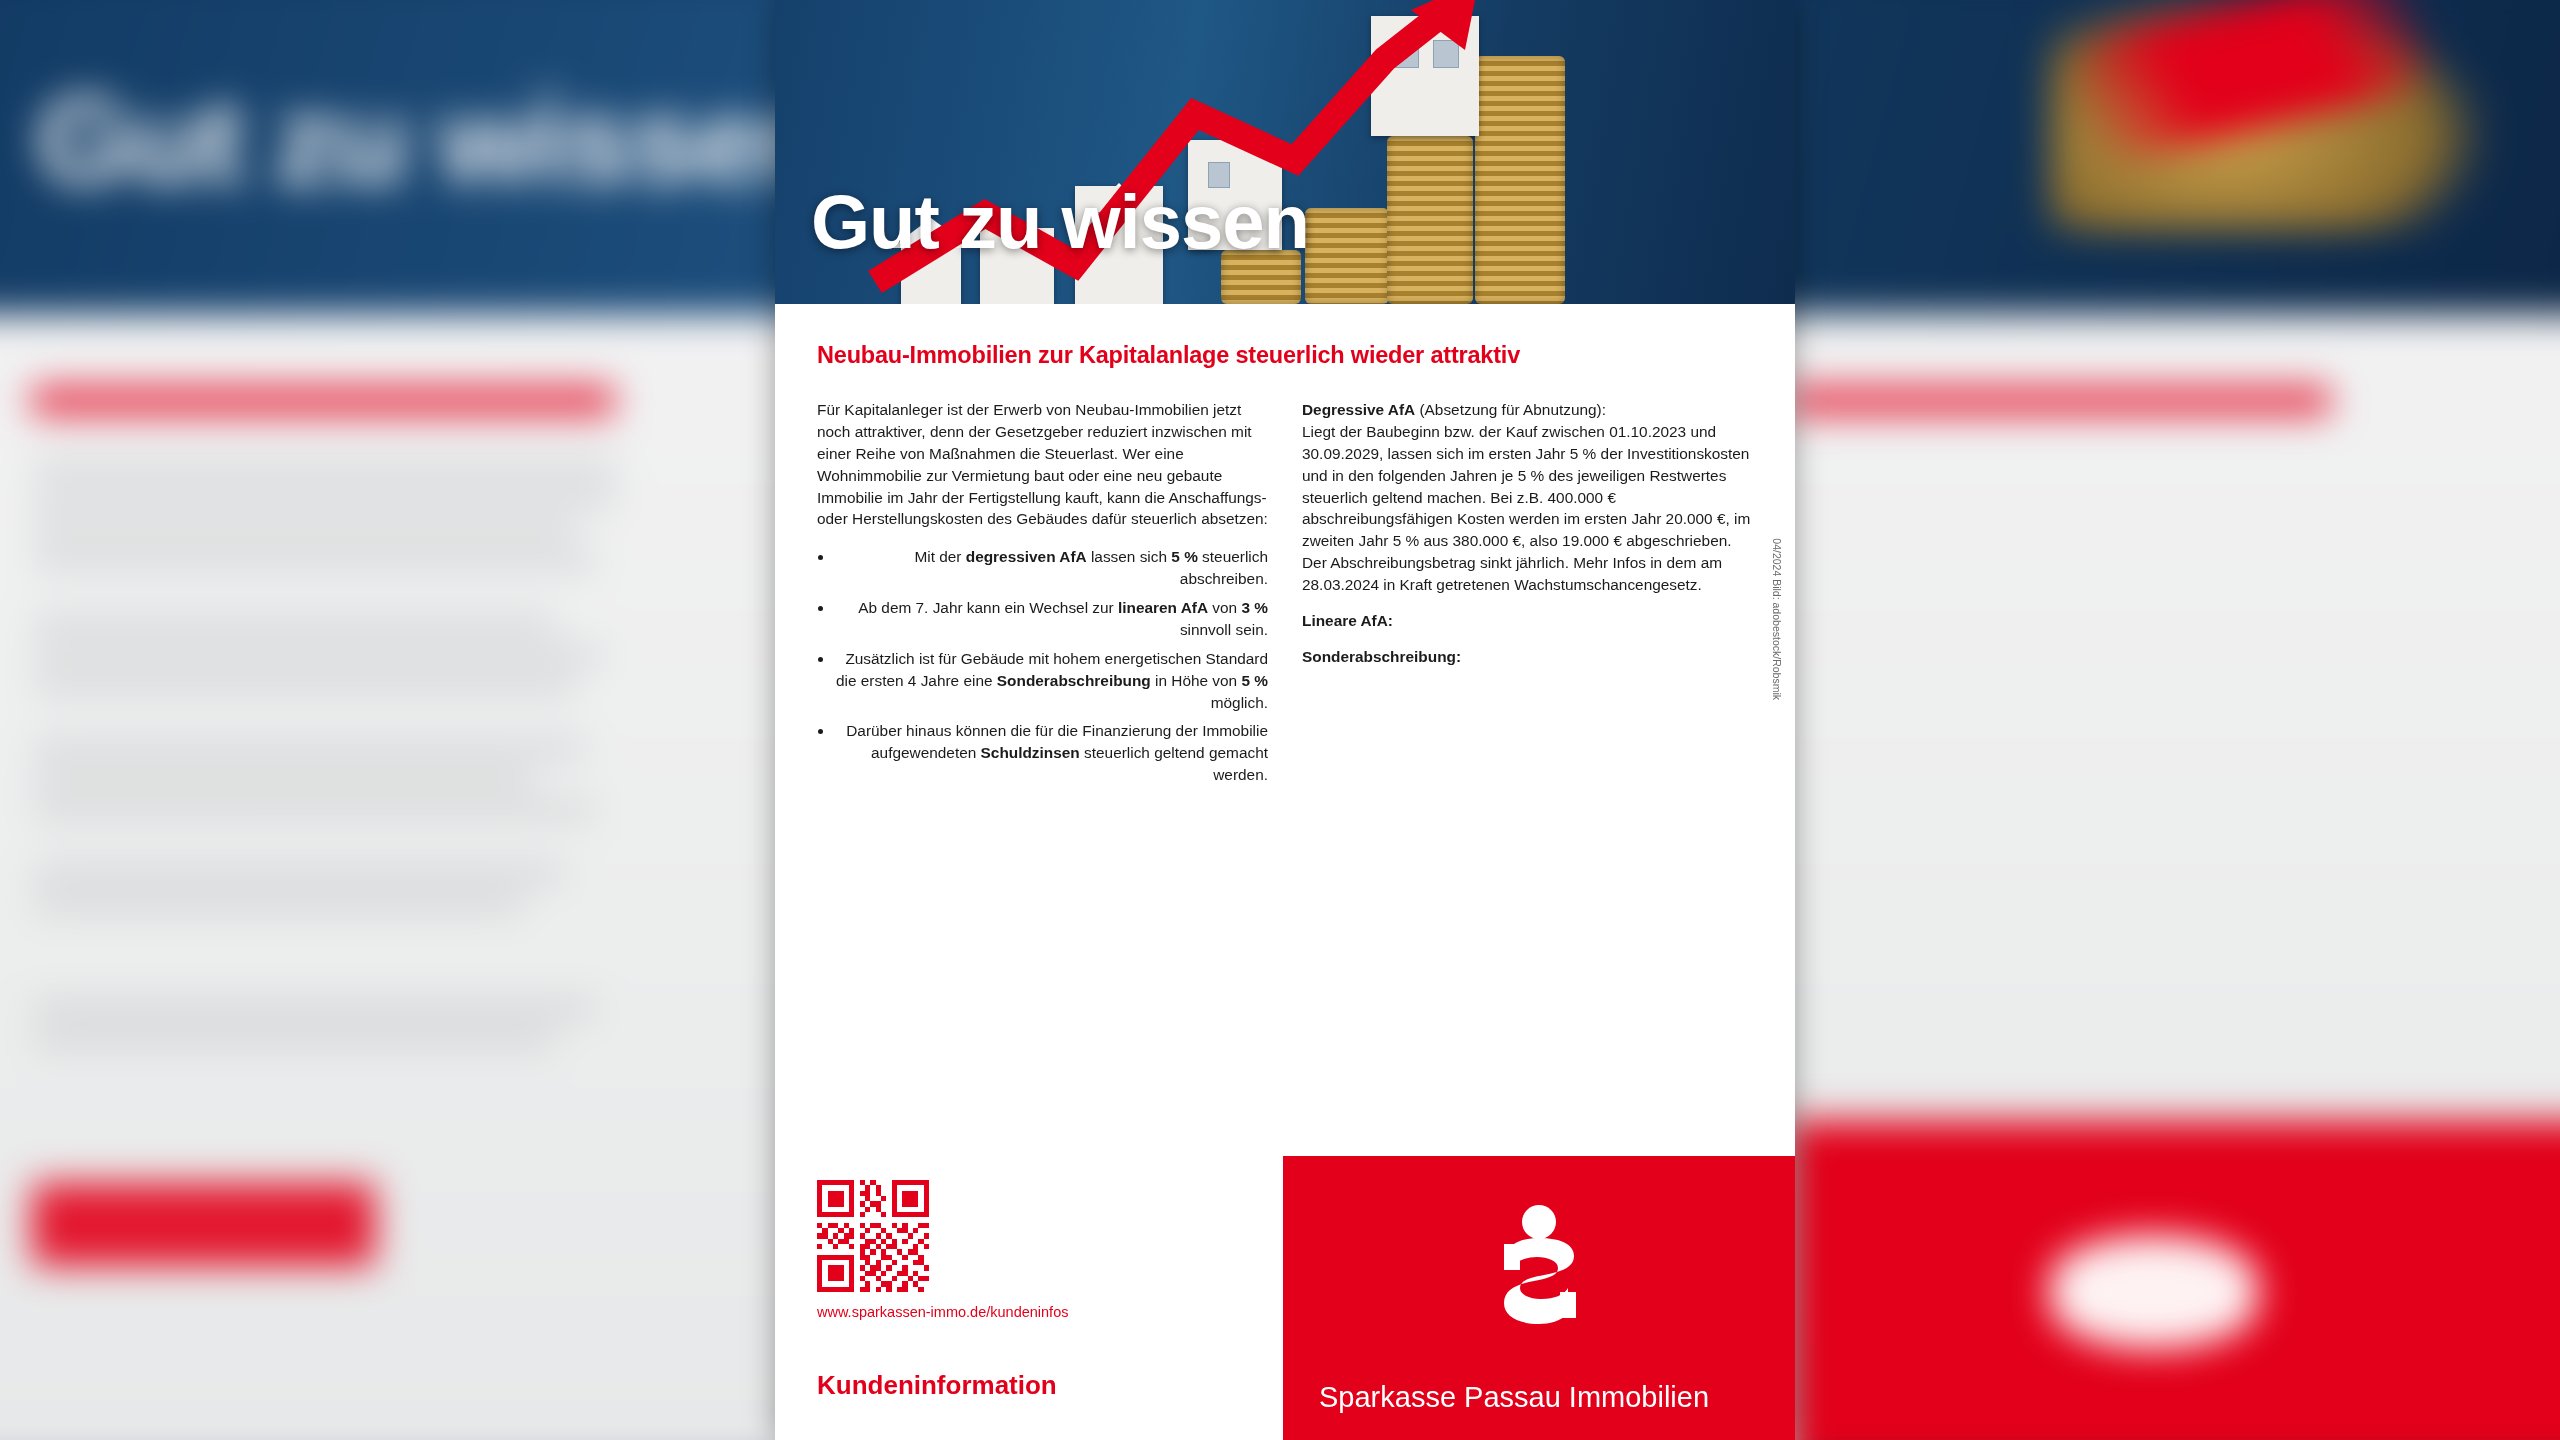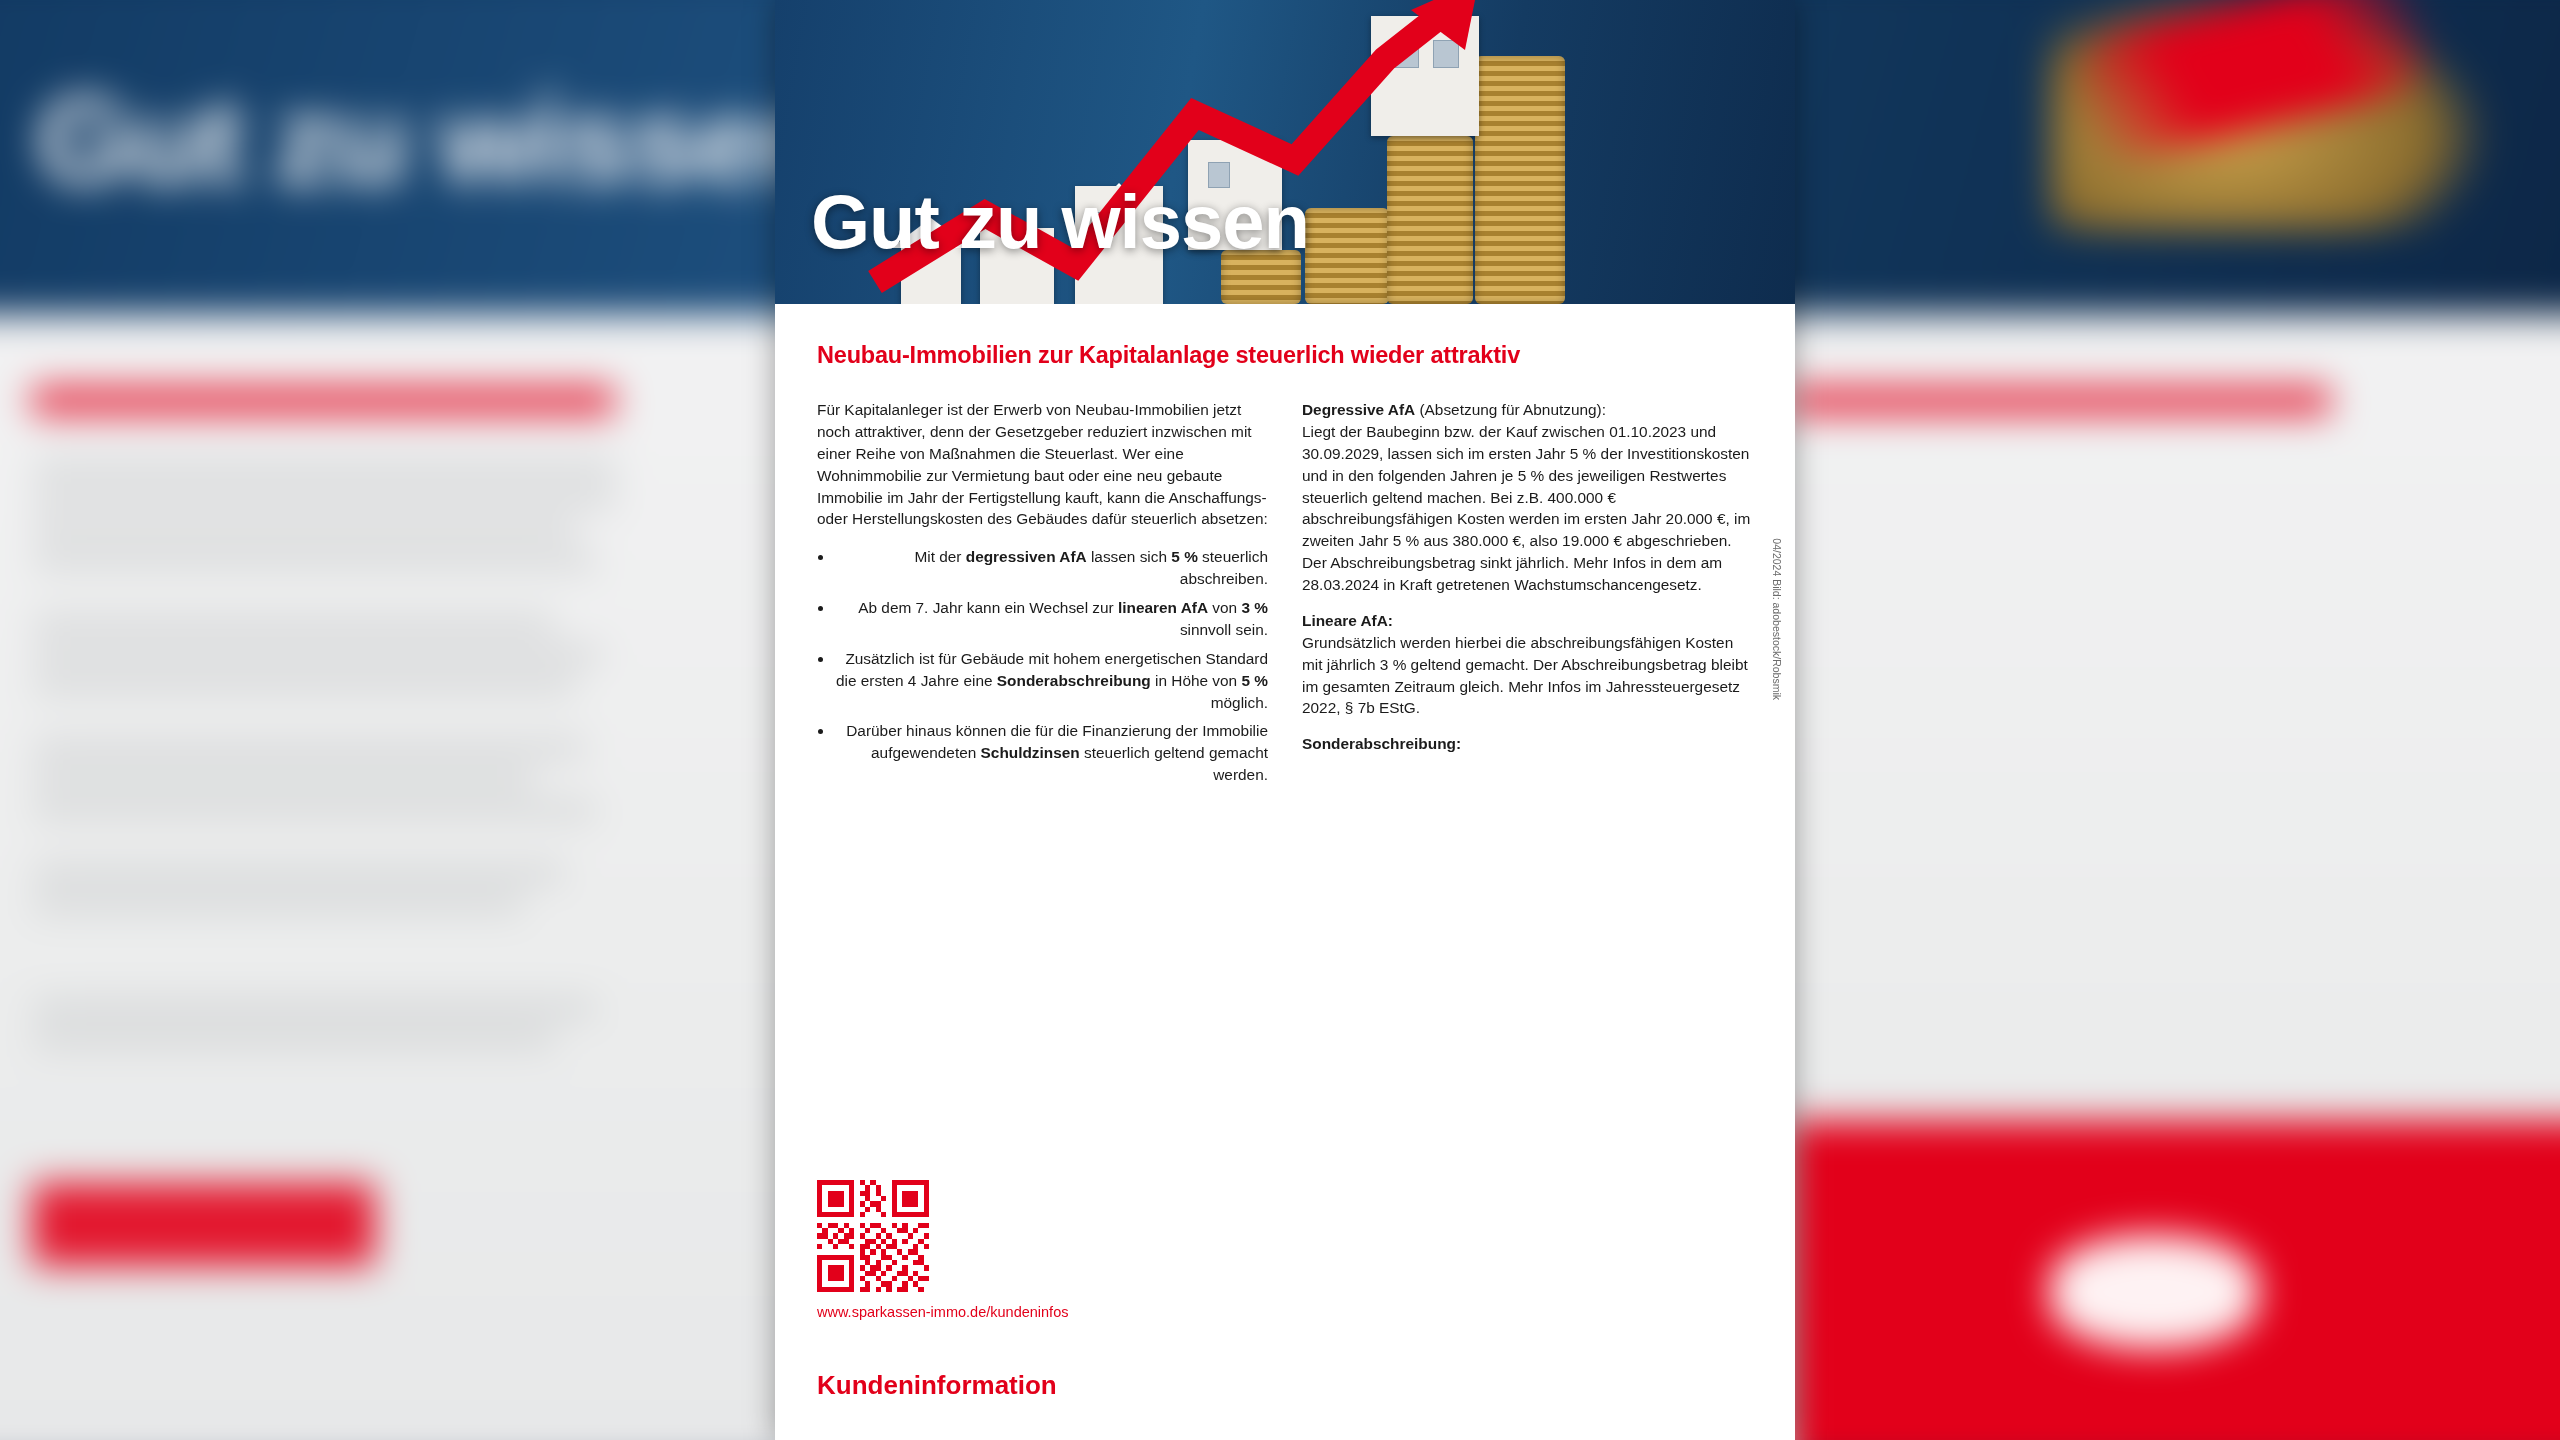--- a/index.html
+++ b/index.html
@@ -238,21 +238,20 @@
       </ul>
     </div>
 
     <div class="col">
       <p>
         <b class="sub">Degressive AfA</b><span> (Absetzung für Abnutzung):</span><br>
         <span>Liegt der Baubeginn bzw. der Kauf zwischen 01.10.2023 und 30.09.2029, lassen sich im ersten Jahr 5 % der Investitionskosten und in den folgenden Jahren je 5 % des jeweiligen Restwertes steuerlich geltend machen. Bei z.B. 400.000 € abschreibungsfähigen Kosten werden im ersten Jahr 20.000 €, im zweiten Jahr 5 % aus 380.000 €, also 19.000 € abgeschrieben. Der Abschreibungsbetrag sinkt jährlich. Mehr Infos in dem am 28.03.2024 in Kraft getretenen Wachstumschancengesetz.</span>
       </p>
       <p>
         <b class="sub">Lineare AfA:</b><br>
-        <span>Grundsätzlich werden hierbei die abschreibungsfähigen Kosten mit jährlich 3 % geltend gemacht. Der Abschreibungsbetrag bleibt im gesamten Zeitraum gleich. Mehr Infos im Jahressteuergesetz 2022, § 7b EStG.</span>
       </p>
       <p>
         <b class="sub">Sonderabschreibung:</b><br>
       </p>
     </div>
   </div>
 
   <div id="credit">04/2024 Bild: adobestock/Robsmik</div>
 
   <div id="footer">
@@ -362,14 +361,27 @@
             <rect x="11" y="20" width="1" height="1"></rect>
           <rect x="13" y="20" width="1" height="1"></rect>
             <rect x="15" y="20" width="2" height="1"></rect>
           <rect x="19" y="20" width="1" height="1"></rect>
         </g>
       </svg>
     </div>
     <div id="qr-url">www.sparkassen-immo.de/kundeninfos</div>
     <div id="kundeninfo">Kundeninformation</div>
 
+    <div id="red-block">
+      <svg id="s-logo" width="126" height="150" viewBox="0 0 126 150">
+        <circle cx="63" cy="26" r="17" fill="#ffffff"></circle>
+        <path d="M30 62 C30 48, 46 42, 63 42 C84 42, 98 48, 98 60 C98 72, 84 76, 68 79
+                 C52 82, 44 85, 44 92 C44 99, 54 103, 66 103 C78 103, 88 99, 92 92
+                 L92 118 C84 125, 74 128, 63 128 C42 128, 28 120, 28 107
+                 C28 93, 42 88, 58 85 C74 82, 82 79, 82 72 C82 65, 72 61, 61 61
+                 C50 61, 40 65, 36 72 Z" fill="#ffffff"></path>
+        <rect x="28" y="48" width="16" height="26" fill="#ffffff"></rect>
+        <rect x="84" y="96" width="16" height="26" fill="#ffffff"></rect>
+      </svg>
+      <div id="bank-name">Sparkasse Passau Immobilien</div>
+    </div>
   </div>
 </div>
 
 </body></html>

